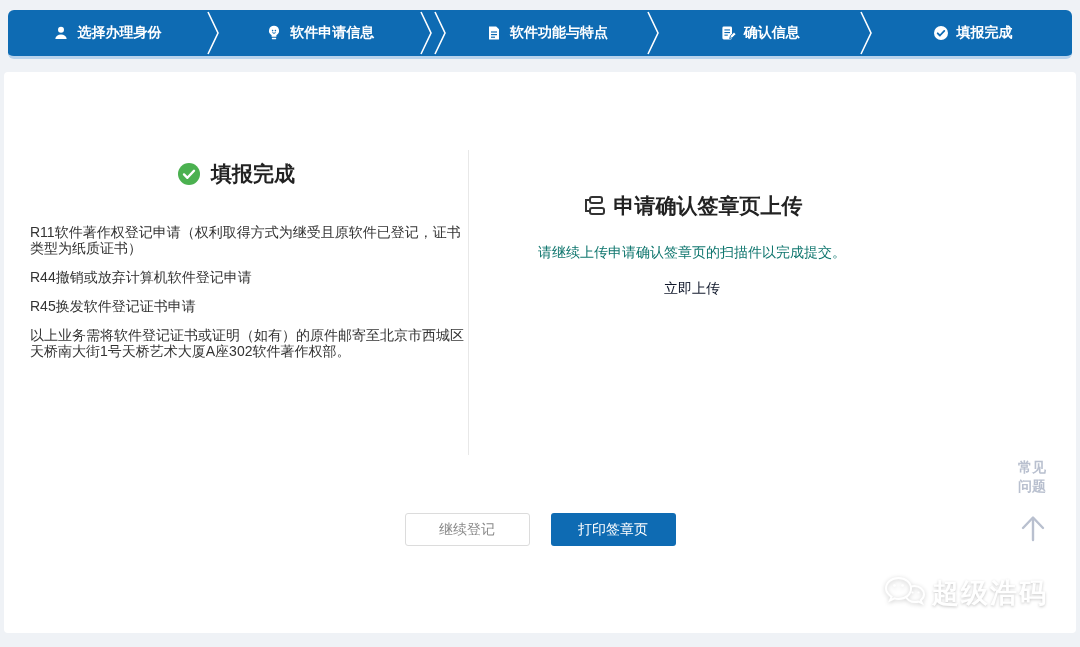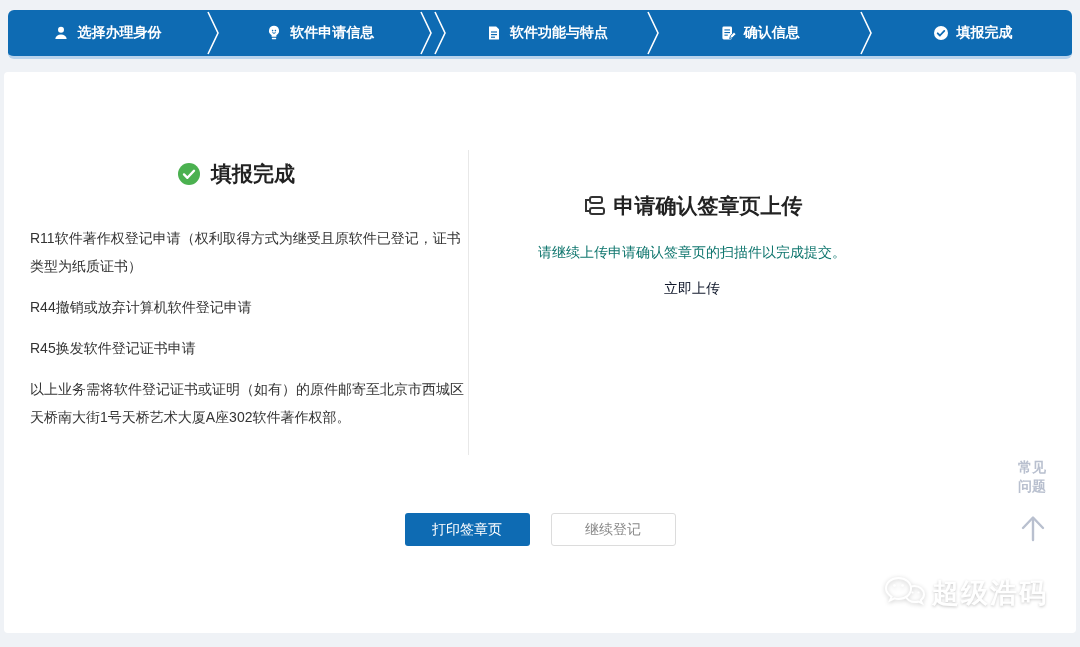--- a/index.html
+++ b/index.html
@@ -25,21 +25,21 @@
   .card{
     position:absolute;left:4px;top:72px;width:1072px;height:561px;
     background:#fff;border-radius:4px;
   }
   .v-divider{position:absolute;left:464px;top:78px;width:1px;height:305px;background:#e8e8e8;}
   .left-head{
     position:absolute;left:0;top:88px;width:464px;
     display:flex;align-items:center;justify-content:center;gap:10px;
     font-size:21px;font-weight:bold;color:#222;
   }
-  .left-paras{position:absolute;left:26px;top:152px;width:436px;font-size:14px;color:#333;line-height:28px;}
+  .left-paras{position:absolute;left:26px;top:152px;width:436px;font-size:14px;color:#333;line-height:16px;}
   .left-paras p{margin:0 0 13px 0;}
   .right-head{
     position:absolute;left:468px;top:88px;width:440px;
     display:flex;align-items:center;justify-content:center;gap:8px;
     font-size:21px;font-weight:bold;color:#222;margin-top:32px;
   }
   .right-desc{position:absolute;left:468px;top:172px;width:440px;text-align:center;font-size:14px;color:#0f766e;}
   .upload-link{
     position:absolute;left:468px;top:208px;width:440px;text-align:center;
     font-size:14px;color:#0f172a;cursor:pointer;
@@ -186,22 +186,22 @@
         </svg>
     </span>
     <span>申请确认签章页上传</span>
   </div>
 
   <div class="right-desc">请继续上传申请确认签章页的扫描件以完成提交。</div>
 
   <div class="upload-link">立即上传</div>
 
   <div class="btn-row">
+    <button class="btn btn-secondary">继续登记</button>
     <button class="btn btn-primary">打印签章页</button>
-    <button class="btn btn-secondary">继续登记</button>
   </div>
 
   <div class="faq">
     <div>常见</div>
     <div>问题</div>
   </div>
 
   <div class="back-top">
     <span style="display:flex;">
       <svg width="32" height="32" viewBox="0 0 32 32" fill="none" stroke="#b9c0cf" stroke-width="2.4" stroke-linecap="round" stroke-linejoin="round">

